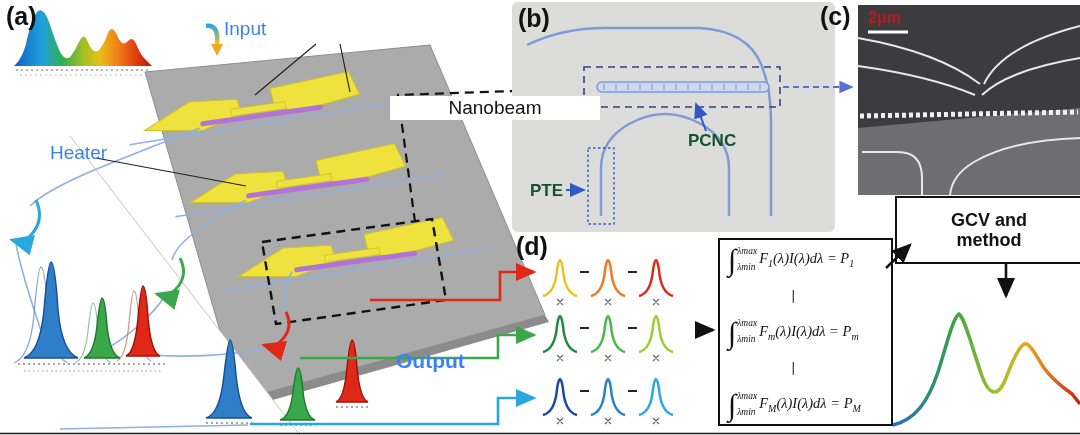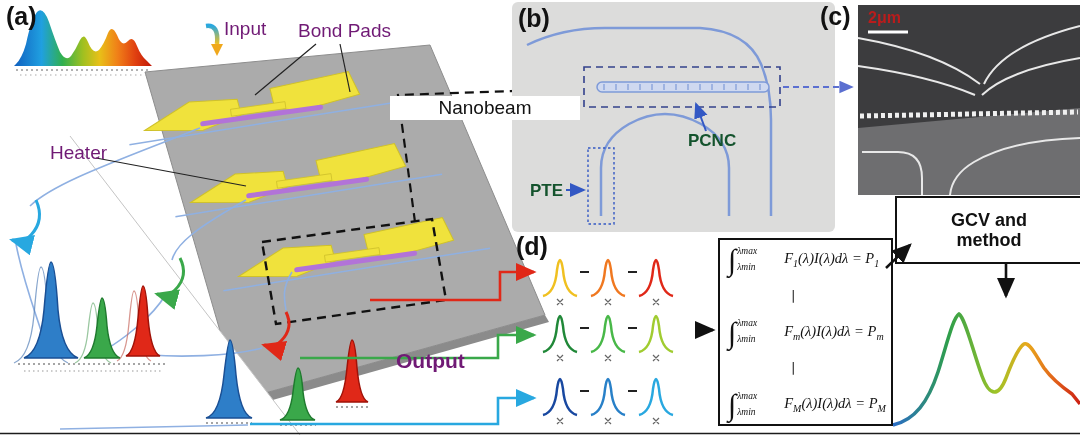--- a/index.html
+++ b/index.html
@@ -3,38 +3,38 @@
 <meta charset="utf-8">
 <style>
   html,body{margin:0;padding:0;background:#fff;}
   .figure{position:relative;width:1080px;height:435px;background:#fff;overflow:hidden;
           font-family:"Liberation Sans",sans-serif;}
   svg{display:block;}
   #art{position:absolute;left:0;top:0;z-index:1;}
   #overlay{position:absolute;left:0;top:0;z-index:6;pointer-events:none;}
   .txt{position:absolute;z-index:3;color:#111;}
   .panel-label{font-weight:bold;font-size:25px;color:#111;}
-  .ann{font-size:19px;color:#701a75;}
+  .ann{font-size:19px;color:#3b82f6;}
   .bold{font-weight:bold;}
   .blue-lbl{color:#14532d;font-weight:bold;font-size:17px;}
   .white-lbl{color:#b91c1c;font-weight:bold;font-size:16px;}
-  .nb-label{width:186px;text-align:center;font-size:19px;line-height:1.18;background:#fff;padding:1px 2px;}
+  .nb-label{width:186px;text-align:center;font-size:19px;line-height:1.18;background:#fff;padding:1px 12px;}
   .method-box{position:absolute;left:895px;top:196px;width:184px;height:64px;background:#fff;
               border:2.5px solid #111;z-index:4;display:flex;flex-direction:column;align-items:center;
               justify-content:center;font-weight:bold;font-size:18px;line-height:1.13;color:#111;}
   .eq-box{position:absolute;left:718px;top:238px;width:175px;height:188px;background:#fff;
           border:2px solid #111;z-index:4;display:flex;flex-direction:column;justify-content:space-between;
           padding:6px 4px 6px 8px;box-sizing:border-box;}
   .eq-row{display:flex;align-items:center;font-family:"Liberation Serif",serif;color:#111;}
   .eq-int{font-size:30px;line-height:0.9;}
   .eq-limits{display:flex;flex-direction:column;font-size:9.5px;font-style:italic;line-height:1.05;
              margin:0 2px 0 1px;}
   .eq-up{transform:translateY(-3px);}
   .eq-lo{transform:translateY(3px);}
-  .eq-body{font-size:14.5px;font-style:italic;white-space:nowrap;margin-left:25px;}
+  .eq-body{font-size:14.5px;font-style:italic;white-space:nowrap;}
   .eq-body sub{font-size:10px;font-style:italic;}
   .eq-sep{font-family:"Liberation Serif",serif;font-size:13px;margin-left:62px;line-height:0.5;color:#111;}
 </style>
 </head>
 <body>
 
 <div class="figure">
 
   <svg id="art" width="1080" height="435" viewBox="0 0 1080 435">
     <defs>
@@ -224,21 +224,20 @@
 
     <path d="M 893,425 C 915,420 928,402 938,372 C 948,340 953,318 959,314 C 965,318 972,348 982,376
              C 990,398 999,396 1006,378 C 1012,362 1018,348 1024,344 C 1030,342 1036,356 1044,368
              C 1052,379 1062,387 1072,394 L 1080,404" fill="none" stroke="url(#gradFinal)" stroke-width="3.5"></path>
 
     <line x1="0" y1="433.5" x2="1080" y2="433.5" stroke="#1c1c1c" stroke-width="1.5"></line>
   </svg>
 
   <div class="txt panel-label" style="left:6px;top:2px;">(a)</div>
   <div class="txt ann" style="left:224px;top:18px;">Input</div>
-  <div class="txt ann" style="left:298px;top:20px;">Bond Pads</div>
   <div class="txt ann" style="left:50px;top:142px;">Heater</div>
   <div class="txt ann bold" style="left:396px;top:349px;font-size:21px;">Output</div>
 
   <div class="txt nb-label" style="left:390px;top:96px;">
     <span style="display:block;">Nanobeam</span>
   </div>
 
   <div class="txt panel-label" style="left:518px;top:4px;">(b)</div>
   <div class="txt blue-lbl" style="left:688px;top:131px;">PCNC</div>
   <div class="txt blue-lbl" style="left:530px;top:181px;">PTE</div>

